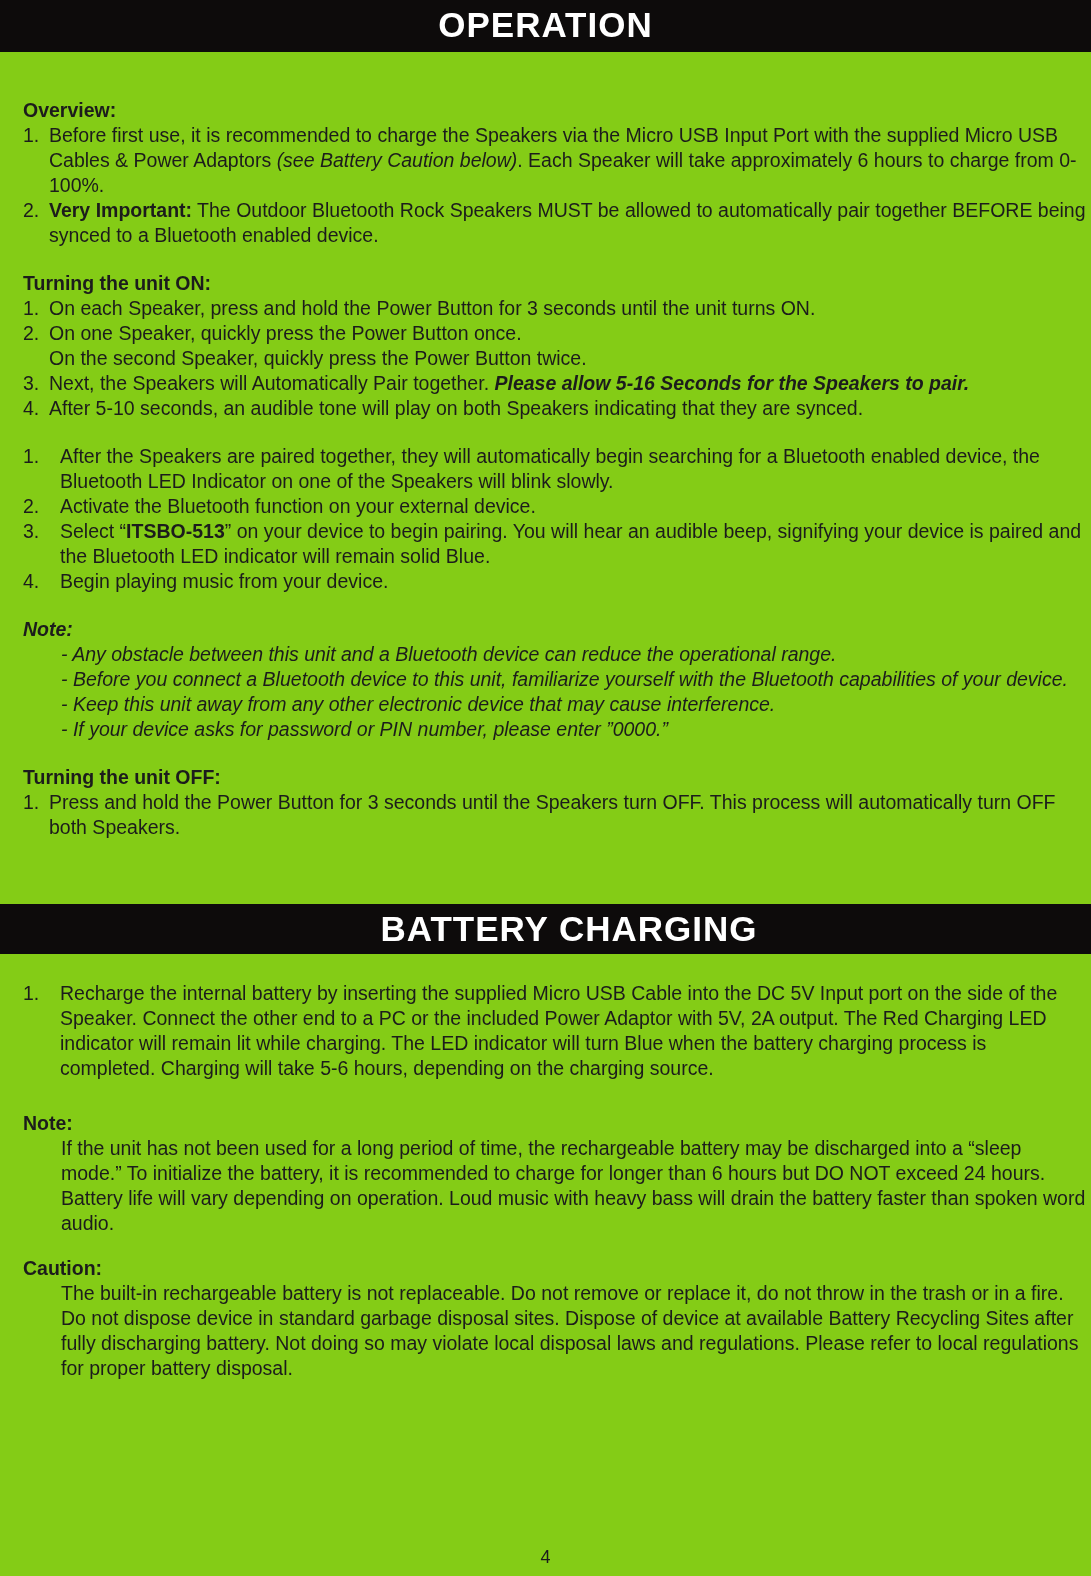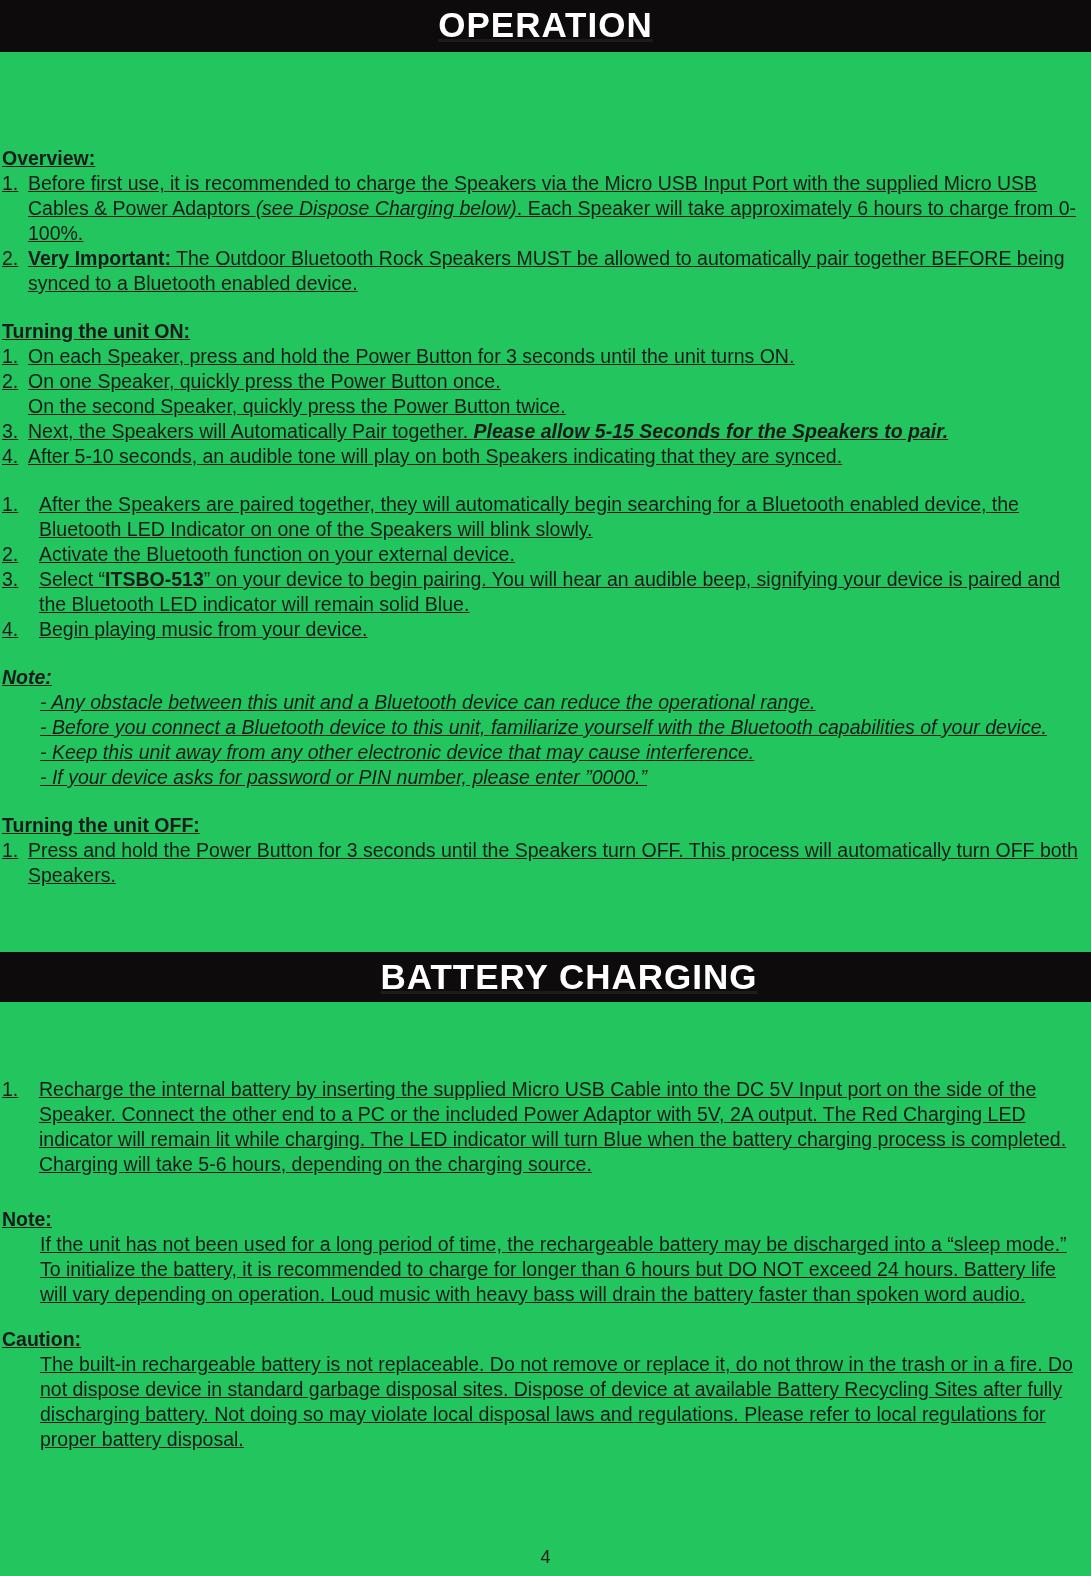--- a/index.html
+++ b/index.html
@@ -4,35 +4,34 @@
 <style>
   * { margin: 0; padding: 0; box-sizing: border-box; }
   html, body { background: #ffffff; }
   body {
     width: 1091px; height: 1576px;
     font-family: "Liberation Sans", sans-serif;
     color: #1c1c1c;
     position: relative;
     overflow: hidden;
   }
-  .page { position: relative; width: 1091px; height: 1576px; background: #22c55e; text-decoration: underline; }
+  .page { position: relative; width: 1091px; height: 1576px; background: #84cc16; }
 
   .section-bar {
     width: 100%; height: 52px;
     background: #0d0b0b; color: #ffffff;
     font-weight: bold; font-size: 35px; letter-spacing: 1px;
     text-align: center; line-height: 50px;
   }
   .bar-battery { margin-top: 64px; height: 50px; padding-left: 47px; }
 
   .content {
-    padding: 0 5px 0 2px;
+    padding: 0 5px 0 23px;
     font-size: 19.5px;
     line-height: 25px;
-    margin-top: 48px;
   }
   .content-op { padding-top: 46px; }
   .content-bat { padding-top: 27px; }
 
   .section { margin-bottom: 23px; }
   .heading { font-weight: bold; font-size: 19.5px; line-height: 25px; }
   .heading.bolditalic { font-style: italic; }
 
   .li { display: flex; align-items: flex-start; }
   .li .num { flex: 0 0 26px; }
@@ -61,21 +60,21 @@
   <div class="section-bar">
     <span>OPERATION</span>
   </div>
 
   <div class="content content-op">
 
     <div class="section">
       <div class="heading">Overview:</div>
       <div class="li">
         <span class="num">1.</span>
-        <span class="txt"><span>Before first use, it is recommended to charge the Speakers via the Micro USB Input Port with the supplied Micro USB Cables &amp; Power Adaptors </span><span class="i">(see Dispose Charging below)</span><span>. Each Speaker will take approximately 6 hours to charge from 0-100%.</span></span>
+        <span class="txt"><span>Before first use, it is recommended to charge the Speakers via the Micro USB Input Port with the supplied Micro USB Cables &amp; Power Adaptors </span><span class="i">(see Battery Caution below)</span><span>. Each Speaker will take approximately 6 hours to charge from 0-100%.</span></span>
       </div>
       <div class="li">
         <span class="num">2.</span>
         <span class="txt"><span class="b">Very Important:</span><span> The Outdoor Bluetooth Rock Speakers MUST be allowed to automatically pair together BEFORE being synced to a Bluetooth enabled device.</span></span>
       </div>
     </div>
 
     <div class="section">
       <div class="heading">Turning the unit ON:</div>
       <div class="li">
@@ -84,21 +83,21 @@
       </div>
       <div class="li">
         <span class="num">2.</span>
         <span class="txt">
           <div>On one Speaker, quickly press the Power Button once.</div>
           <div>On the second Speaker, quickly press the Power Button twice.</div>
         </span>
       </div>
       <div class="li">
         <span class="num">3.</span>
-        <span class="txt"><span>Next, the Speakers will Automatically Pair together. </span><span class="bi">Please allow 5-15 Seconds for the Speakers to pair.</span></span>
+        <span class="txt"><span>Next, the Speakers will Automatically Pair together. </span><span class="bi">Please allow 5-16 Seconds for the Speakers to pair.</span></span>
       </div>
       <div class="li">
         <span class="num">4.</span>
         <span class="txt">After 5-10 seconds, an audible tone will play on both Speakers indicating that they are synced.</span>
       </div>
     </div>
 
     <div class="section">
       <div class="li wide">
         <span class="num">1.</span>

